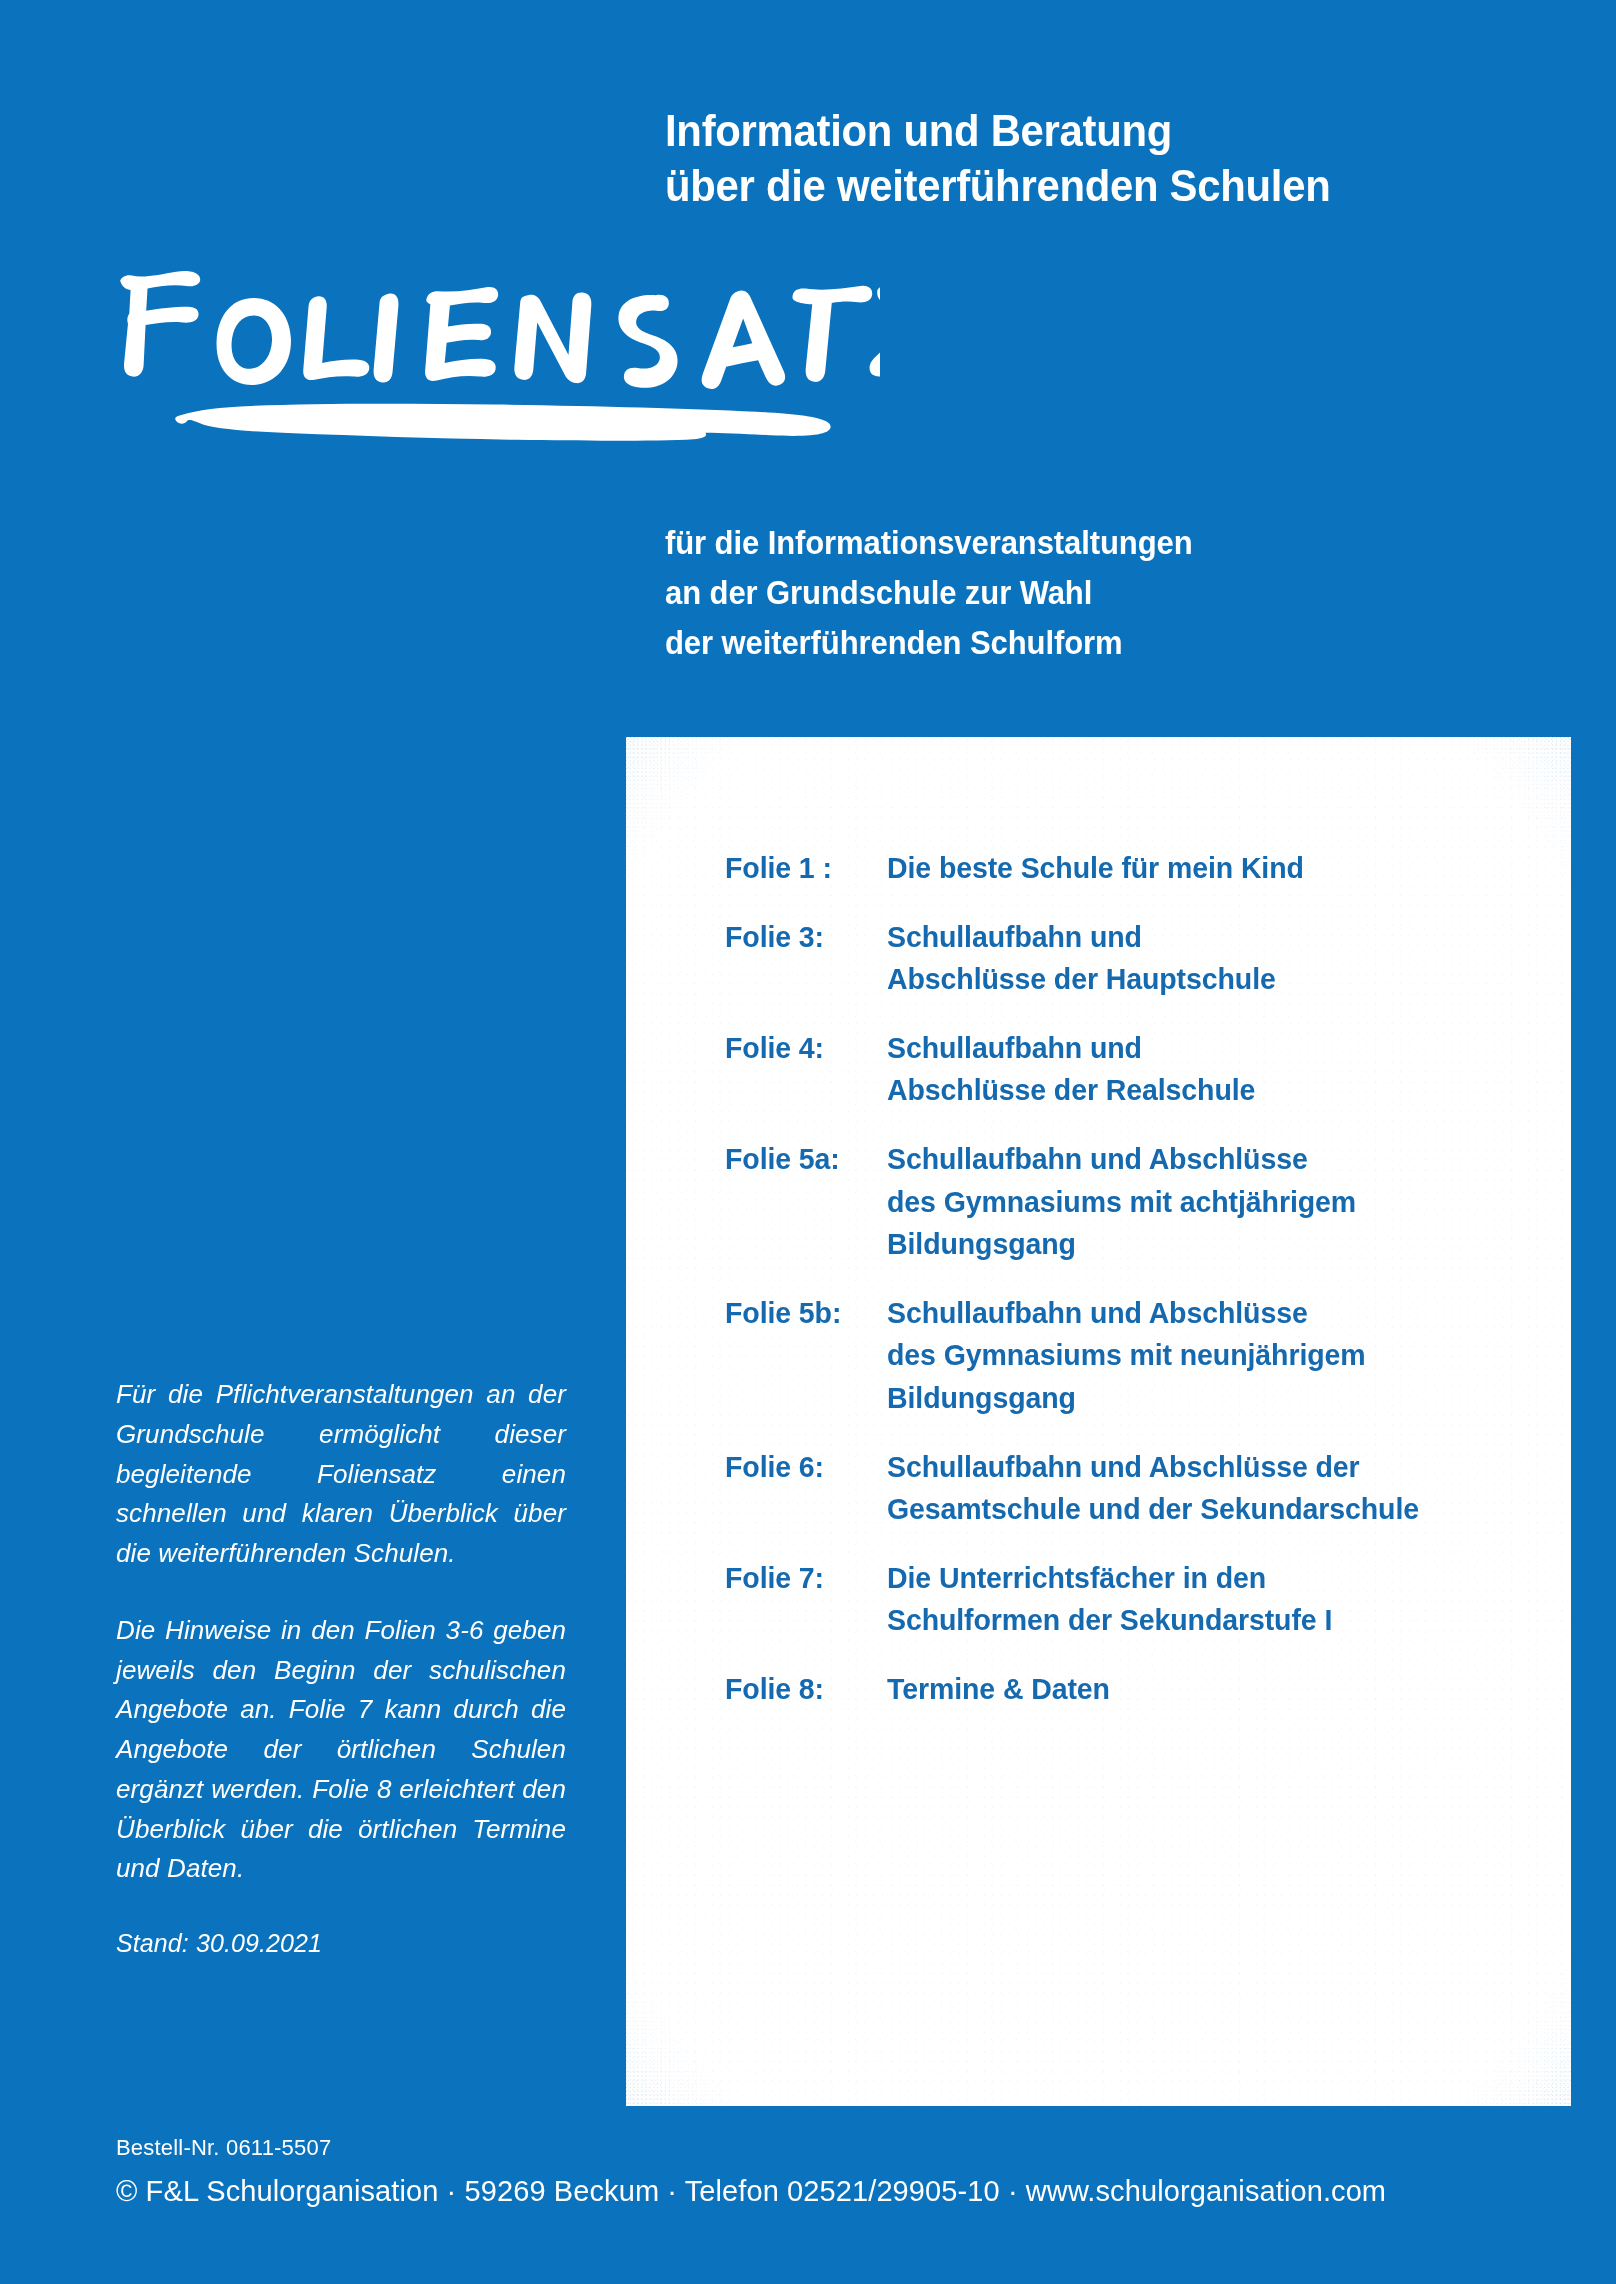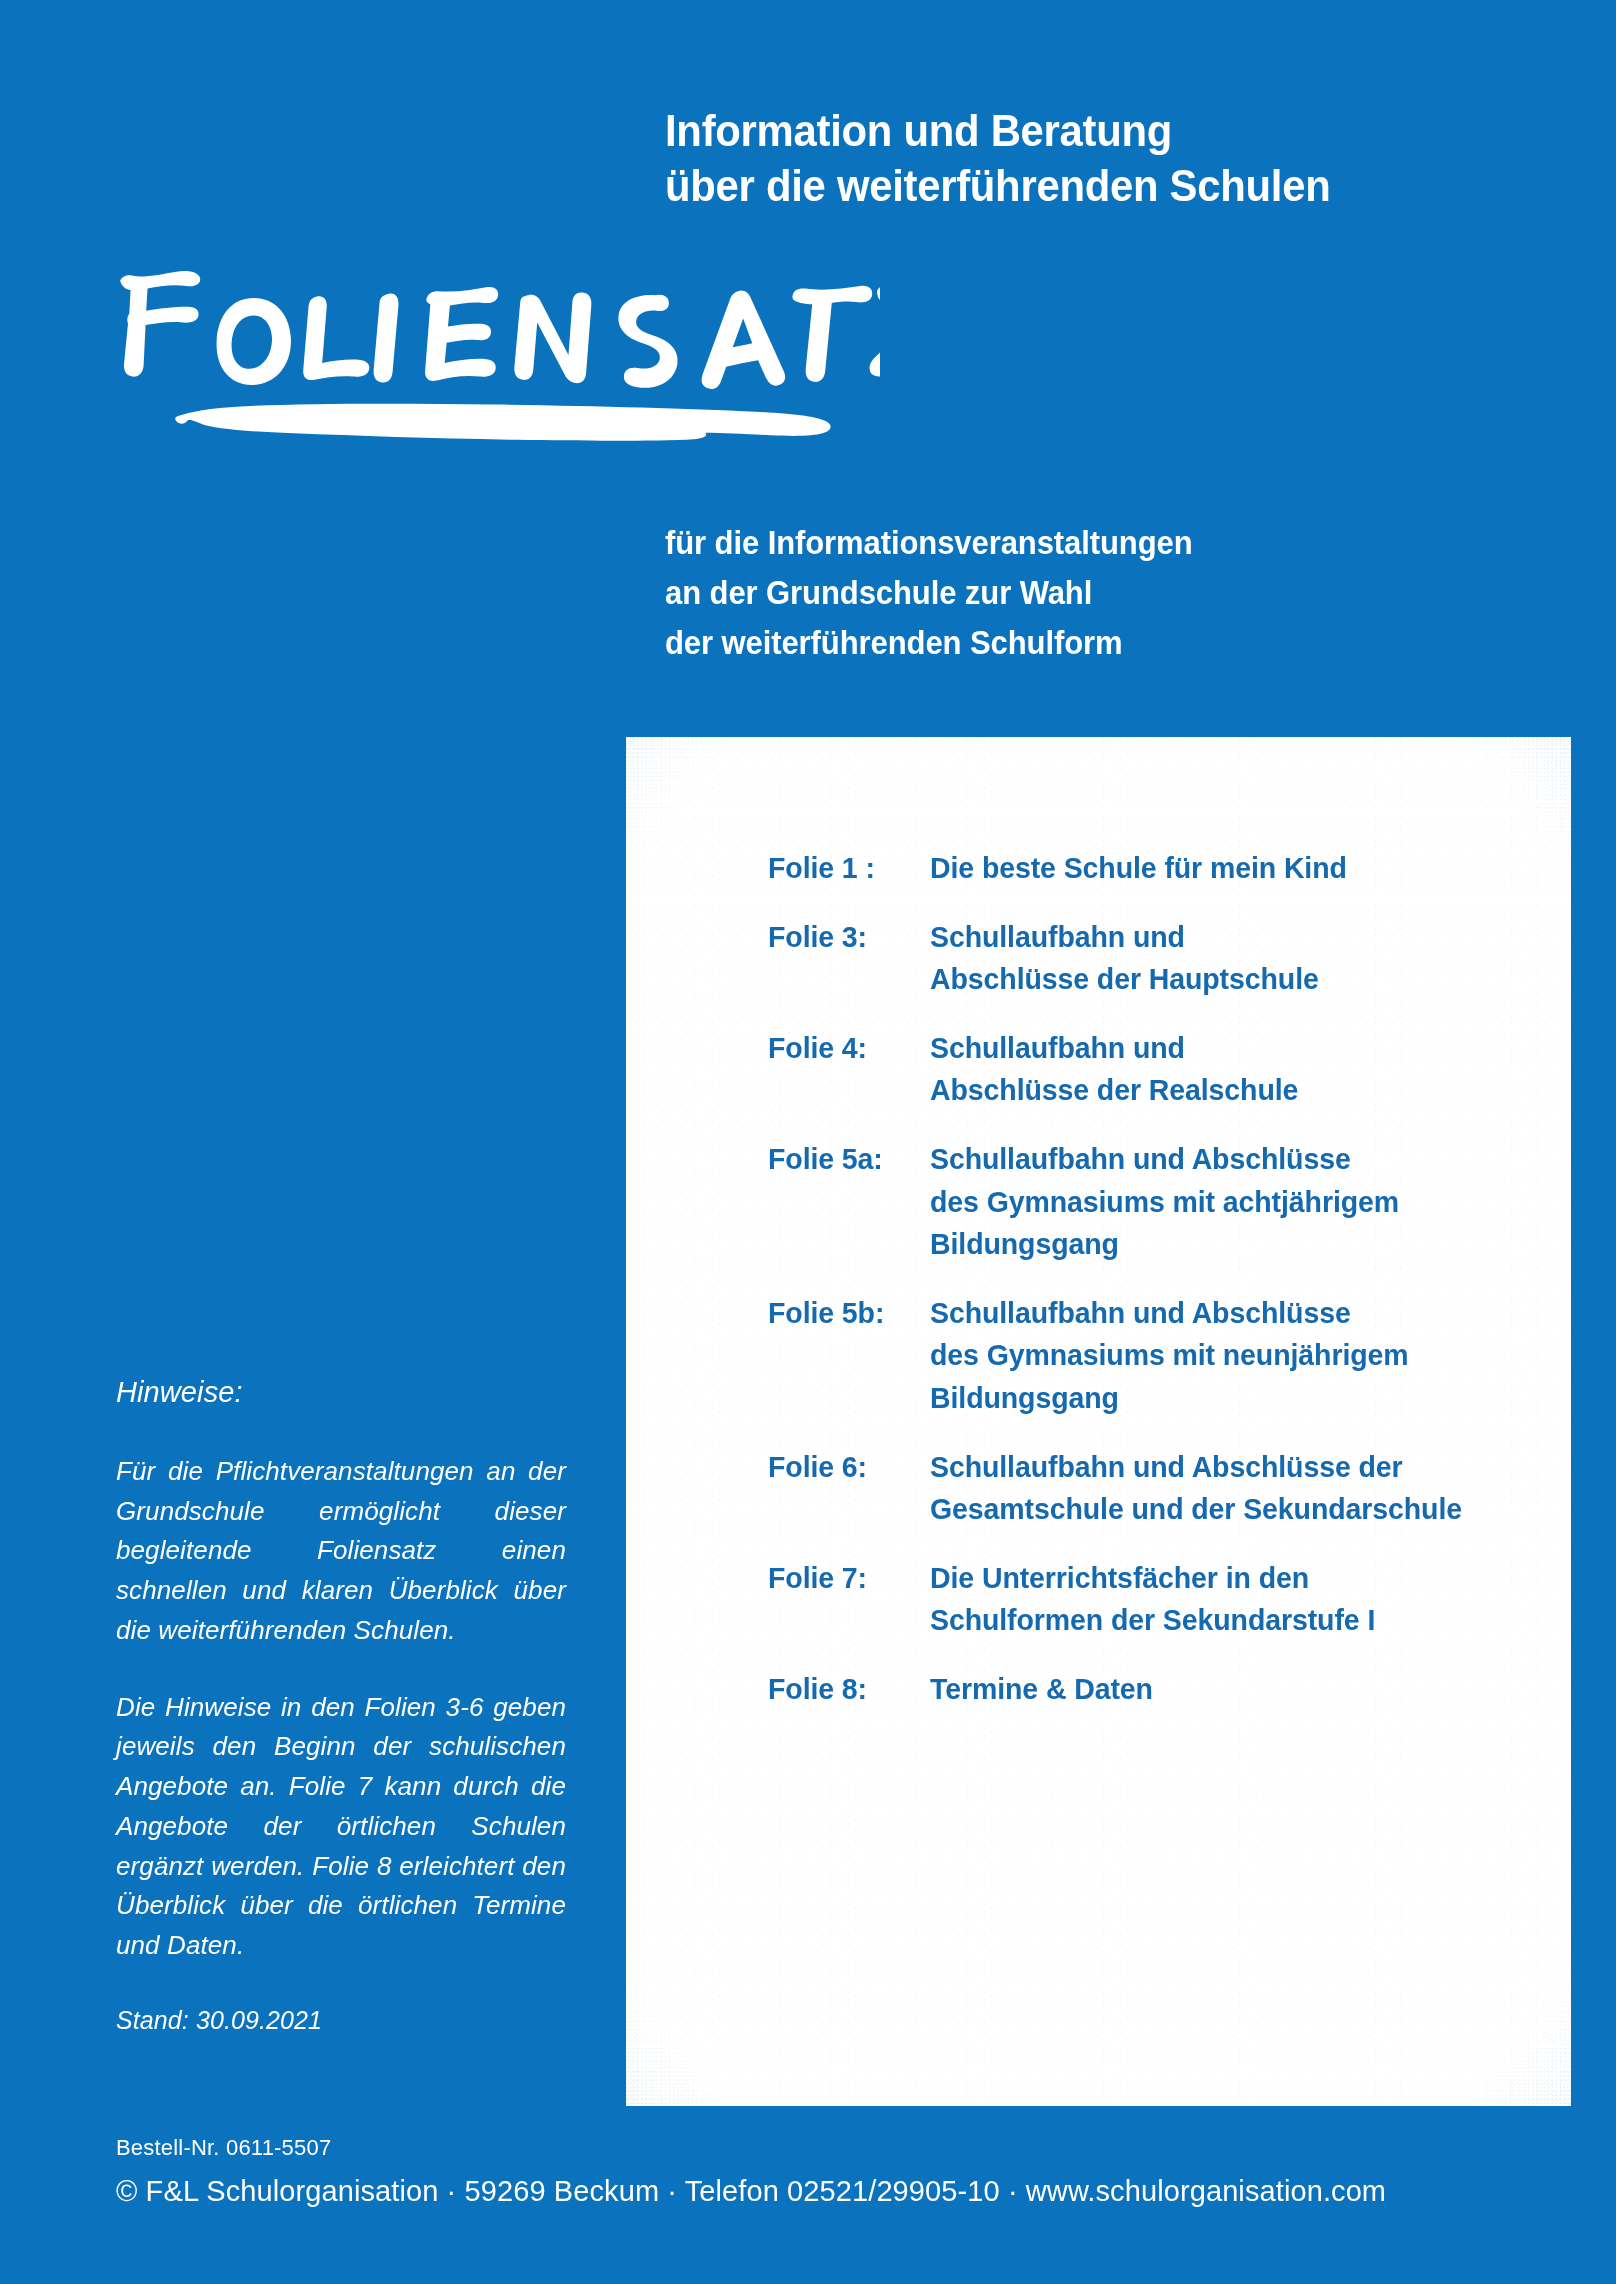--- a/index.html
+++ b/index.html
@@ -126,21 +126,21 @@
       radial-gradient(circle at 1.3px 2px, rgba(11,114,189,0.55) 0.4px, transparent 0.7px),
       radial-gradient(circle at 5.9px 4.6px, rgba(120,130,150,0.5) 0.4px, transparent 0.7px);
     background-size: 8.5px 9.8px, 12.4px 11px;
     -webkit-mask-image: radial-gradient(100% 98% at 50% 50%, #000 0%, #000 70%, rgba(0,0,0,0) 92%);
     mask-image: radial-gradient(100% 98% at 50% 50%, #000 0%, #000 70%, rgba(0,0,0,0) 92%);
   }
 
   
   #slides {
     position: absolute;
-    left: 768px;
+    left: 725px;
     top: 847px;
     width: 834px;
   }
   .slide-row {
     display: flex;
     align-items: flex-start;
     margin-bottom: 26px;
   }
   .slide-label {
     flex: 0 0 auto;
@@ -329,21 +329,20 @@
     </div>
     <div class="slide-row">
       <div class="slide-label">Folie 8:</div>
       <div class="slide-title">
         <span class="tl">Termine &amp; Daten</span>
       </div>
     </div>
   </div>
 
 <div id="hinweise">
-  <div class="hw-head">Hinweise:</div>
   <div class="hw-para">Für die Pflichtveranstaltungen an der Grundschule ermöglicht dieser begleitende Foliensatz einen schnellen und klaren Überblick über die weiterführenden Schulen.</div>
   <div class="hw-para">Die Hinweise in den Folien 3-6 geben jeweils den Beginn der schulischen Angebote an. Folie 7 kann durch die Angebote der örtlichen Schulen ergänzt werden. Folie 8 erleichtert den Überblick über die örtlichen Termine und Daten.</div>
   <div class="hw-stand">Stand: 30.09.2021</div>
 </div>
 
 <div id="footer">
   <div class="f1">Bestell-Nr. 0611-5507</div>
   <div class="f2">© F&amp;L Schulorganisation · 59269 Beckum · Telefon 02521/29905-10 · www.schulorganisation.com</div>
 </div>
 

